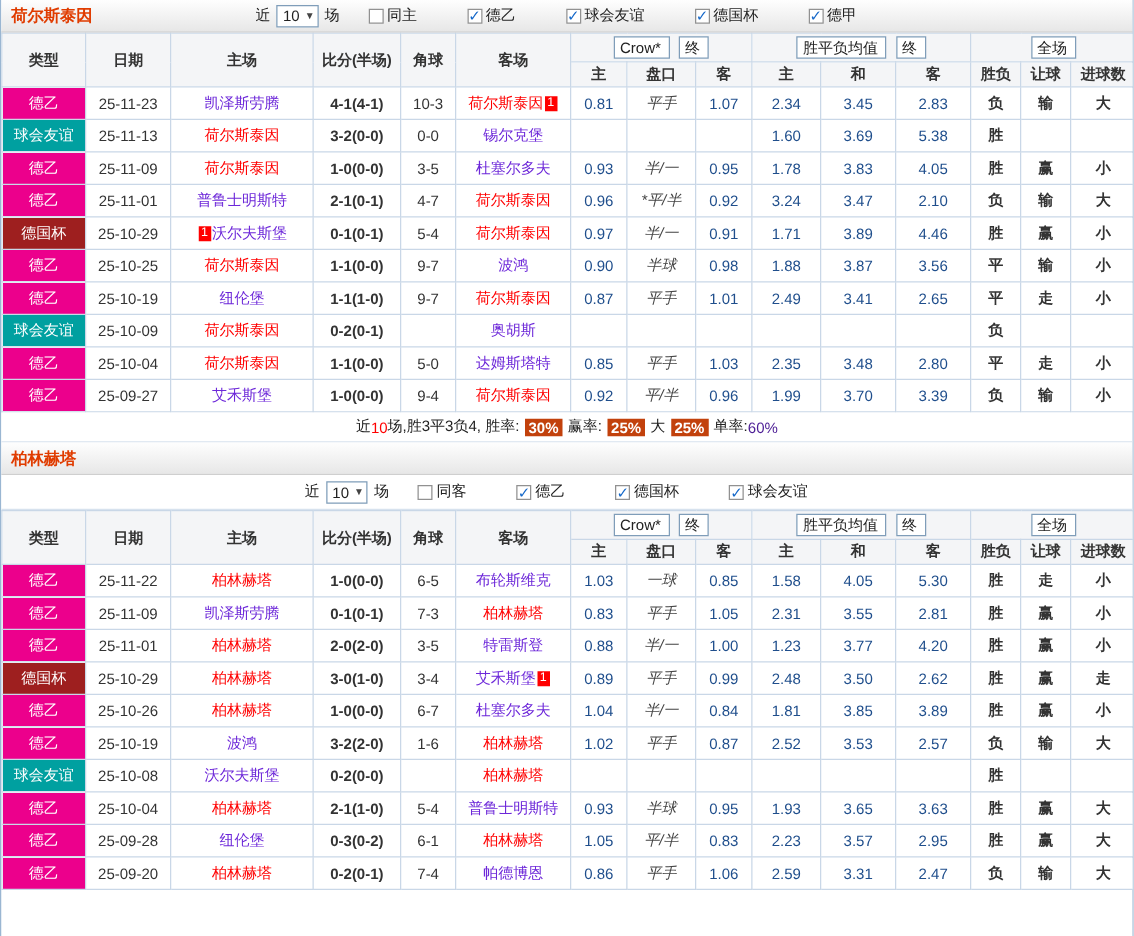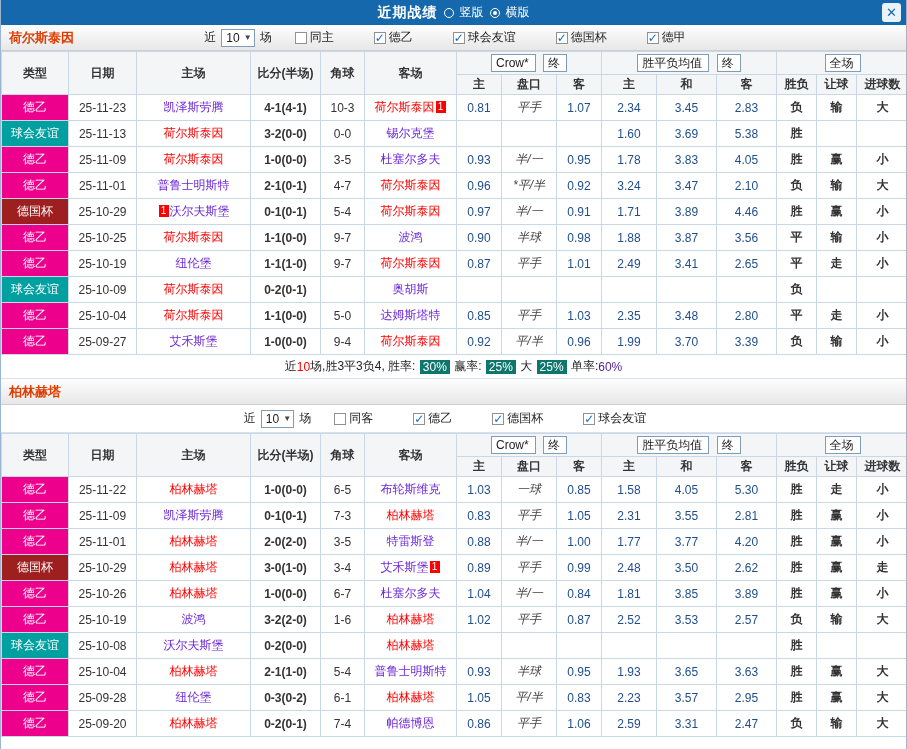--- a/index.html
+++ b/index.html
@@ -98,35 +98,27 @@
 
   
   .summary {
     height: 24px; display: flex; align-items: center; justify-content: center;
     border-bottom: 1px solid #d7e2ee; font-size: 12px; color: #222; background: #fff;
   }
   .summary span { white-space: pre; }
   .sum-plain {}
   .sum-red  { color: #ff0000; }
   .sum-blue { color: #4c1d95; }
-  .sum-badge { background: #0f766e; color: #fff; padding: 0 3px; margin: 0 1px; }
+  .sum-badge { background: #c2410c; color: #fff; padding: 0 3px; margin: 0 1px; font-weight: bold; }
 </style>
 </head>
 <body>
 
 <div class="app">
 
-  <div class="titlebar">
-    <span class="dlg-title">近期战绩</span>
-    <span class="radio" data-checked="false"></span>
-    <span class="vlabel">竖版</span>
-    <span class="radio" data-checked="true"></span>
-    <span class="vlabel">横版</span>
-    <span class="close-btn">✕</span>
-  </div>
 
   <div id="sections">
   <div class="section">
     <div class="teambar">
       <span class="team-title">荷尔斯泰因</span>
       <div class="filter-inline">
             <span class="ftext">近</span>
             <span class="dd">
               <span>10</span>
               <span class="arr">▼</span>
@@ -539,21 +531,21 @@
             <tr>
     <td class="c-type" data-league="d2">德乙</td>
     <td class="c-date">25-11-01</td>
     <td class="c-team"><span class="tname" data-hl="true">柏林赫塔</span></td>
     <td class="c-score" data-c="red">2-0(2-0)</td>
     <td class="c-corner">3-5</td>
     <td class="c-team"><span class="tname">特雷斯登</span></td>
     <td class="c-odd">0.88</td>
     <td class="c-line">半/一</td>
     <td class="c-odd">1.00</td>
-    <td class="c-odd">1.77</td>
+    <td class="c-odd">1.23</td>
     <td class="c-odd">3.77</td>
     <td class="c-odd">4.20</td>
     <td class="c-res" data-c="red">胜</td>
     <td class="c-res" data-c="red">赢</td>
     <td class="c-res" data-c="green">小</td>
   </tr>
             <tr>
     <td class="c-type" data-league="cup">德国杯</td>
     <td class="c-date">25-10-29</td>
     <td class="c-team"><span class="tname" data-hl="true">柏林赫塔</span></td>

